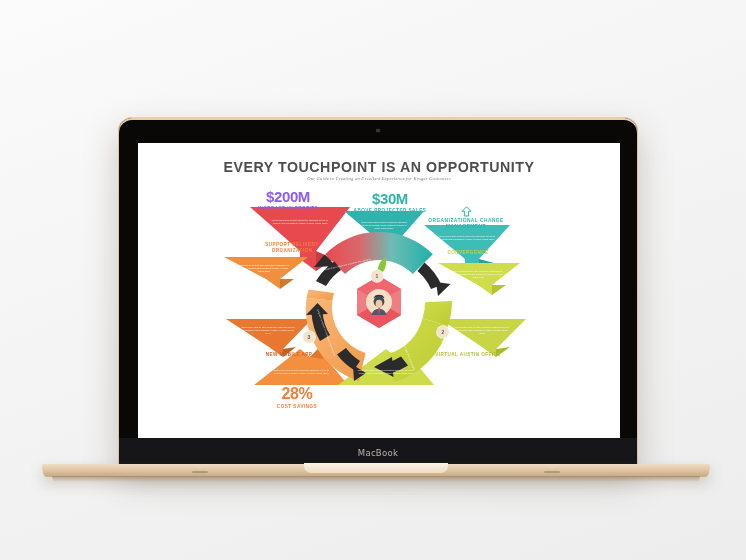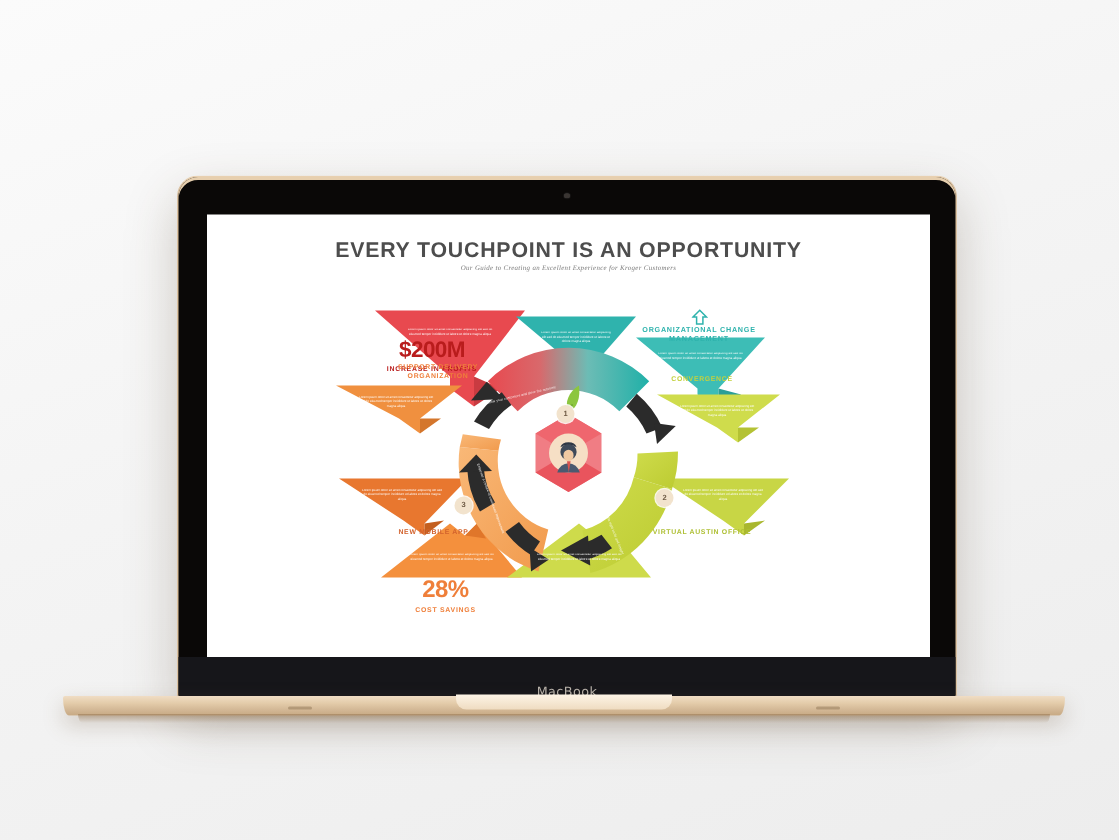--- a/index.html
+++ b/index.html
@@ -29,21 +29,21 @@
     background:#3a3532;box-shadow:0 0 1px #555;
   }
   .screen{
     position:absolute;left:19px;top:25px;width:482px;height:295px;
     background:#ffffff;overflow:hidden;
   }
   .brandbar{
     position:absolute;left:0;right:0;bottom:0;height:29px;
     background:#16161a;
     border-radius:0 0 4px 4px;
-    display:flex;align-items:flex-end;justify-content:center;
+    display:flex;align-items:center;justify-content:center;
   }
   .brandbar span{
     color:#b9b3ab;font-size:8.5px;letter-spacing:.3px;
     font-family:"DejaVu Sans",sans-serif;
   }
 
   .base{
     position:absolute;left:42px;top:464px;width:668px;height:22px;
   }
   .base-slab{
@@ -76,21 +76,21 @@
   .ig-sub{
     position:absolute;left:0;right:0;top:33px;text-align:center;
     font-size:4.6px;letter-spacing:.22px;color:#7b7b7b;
     font-family:"Liberation Serif",serif;font-style:italic;
   }
 
   .stat{position:absolute;text-align:center;}
   .stat .num{font-size:15px;font-weight:bold;letter-spacing:-.4px;line-height:1;}
   .stat .cap{font-size:4.6px;font-weight:bold;letter-spacing:.5px;margin-top:2px;}
 
-  .stat.s200{left:88px;top:46px;width:124px;color:#b91c1c;margin-top:37px;}
+  .stat.s200{left:88px;top:46px;width:124px;color:#8b5cf6;}
   .stat.s30 {left:200px;top:48px;width:104px;color:#2fb3ad;}
   .stat.s28 {left:112px;top:243px;width:94px;color:#ef7f3a;}
   .stat.s1530{left:198px;top:243px;width:110px;color:#c3d13f;}
   .stat.s28 .num,.stat.s1530 .num{font-size:16px;}
 
   .ocm{
     position:absolute;left:274px;top:63px;width:108px;text-align:center;
     color:#2fb3ad;font-size:4.8px;font-weight:bold;letter-spacing:.5px;line-height:1.35;
   }
   .ocm-arrow-svg{display:block;margin:0 auto 1px auto;}
@@ -295,20 +295,24 @@
             <ellipse cx="241" cy="160.6" rx="3.4" ry="3.8" fill="#f0c9a2"></ellipse>
             <path d="M235.6 155.2 q5.4 -3.6 10.8 0 q-1 -3.4 -5.4 -3.4 q-4.4 0 -5.4 3.4 Z" fill="#2f3846"></path>
           </g>
         </svg>
 
         <div class="stat s200">
           <div class="num">$200M</div>
           <div class="cap">INCREASE IN PROFITS</div>
         </div>
 
+        <div class="stat s30">
+          <div class="num">$30M</div>
+          <div class="cap">ABOVE PROJECTED SALES</div>
+        </div>
 
         <div class="stat s28">
           <div class="num">28%</div>
           <div class="cap">COST SAVINGS</div>
         </div>
 
 
         <div class="ocm">
           <svg class="ocm-arrow-svg" width="11" height="11" viewBox="0 0 11 11">
             <path d="M5.5 0.8 L10 5.3 L7.6 5.3 L7.6 10 L3.4 10 L3.4 5.3 L1 5.3 Z" fill="none" stroke="#2fb3ad" stroke-width="1"></path>

